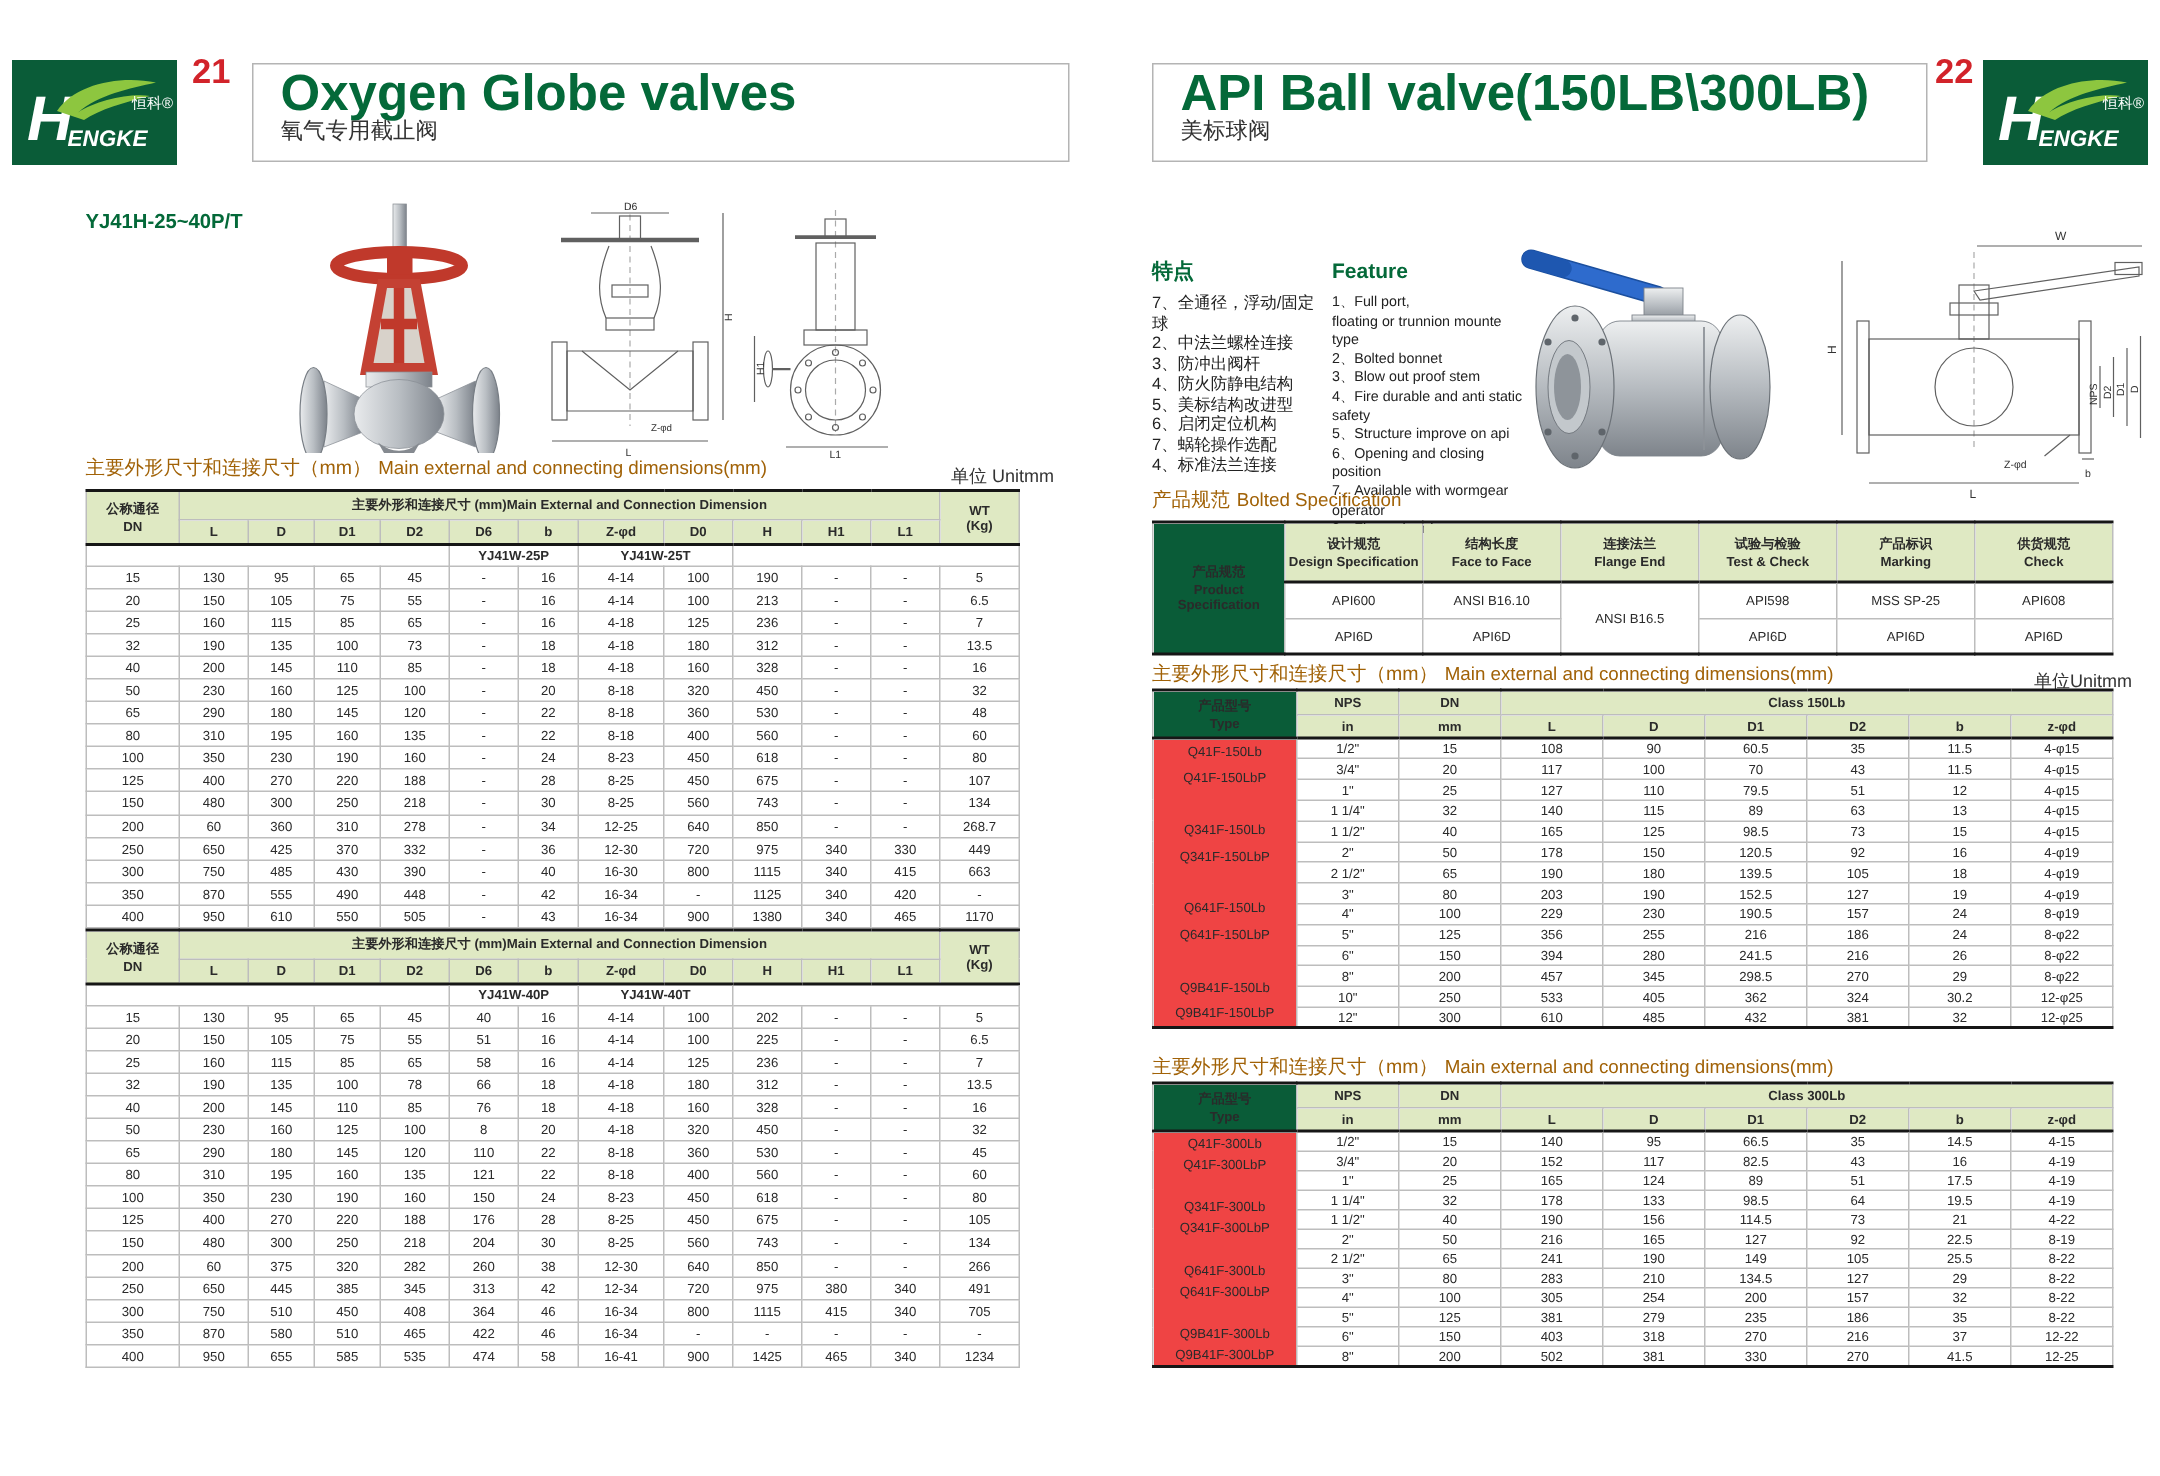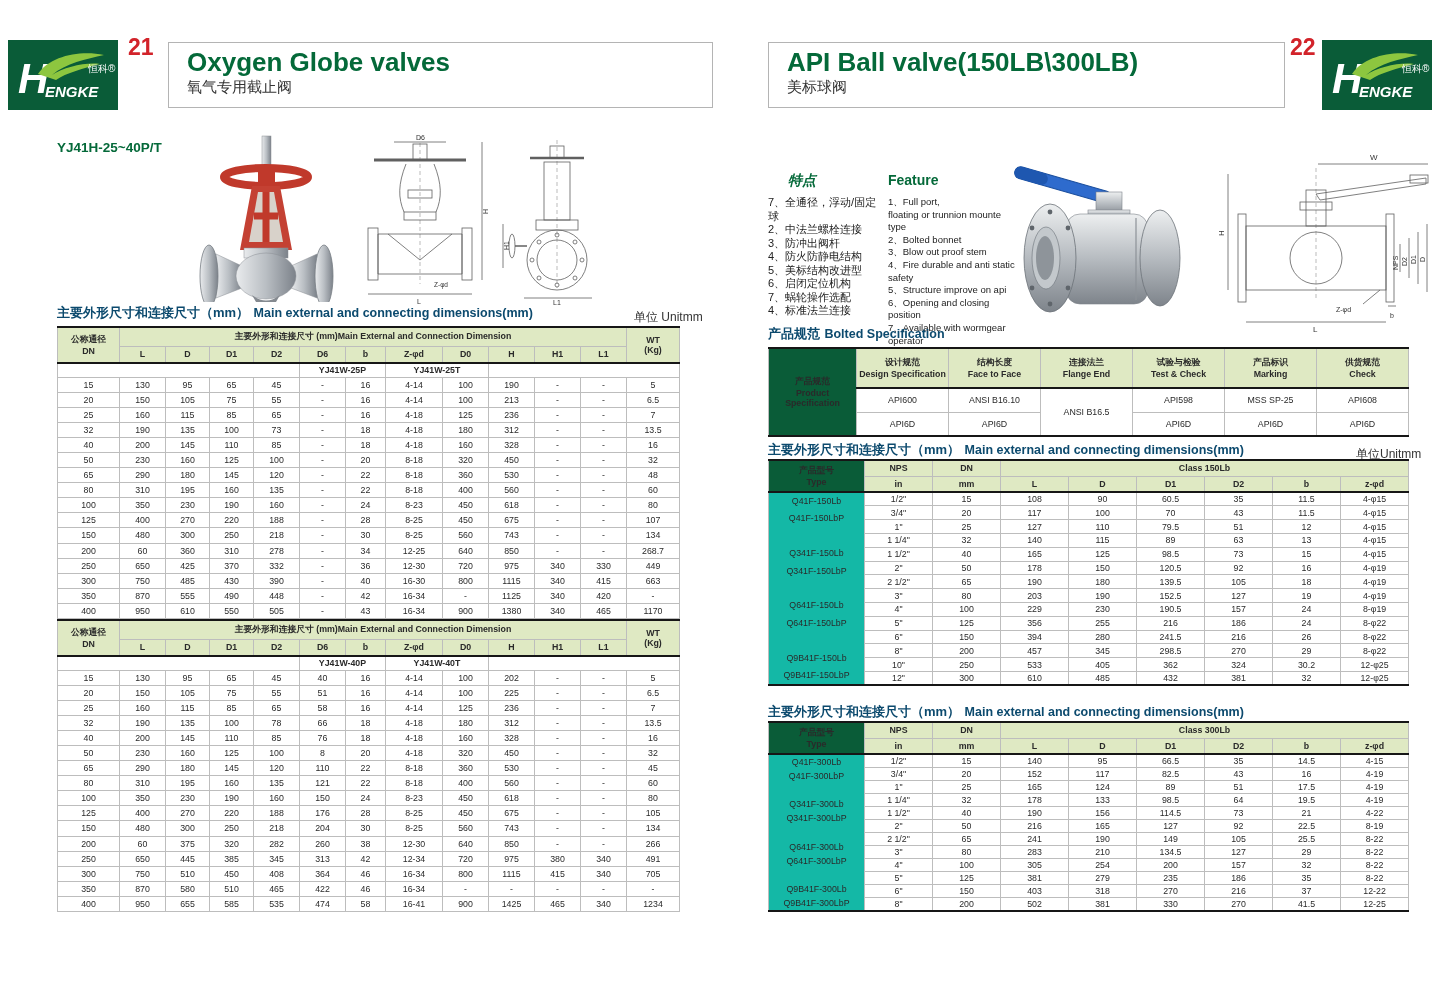--- a/index.html
+++ b/index.html
@@ -3,45 +3,45 @@
 <meta charset="utf-8">
 <style>
   html,body{margin:0;padding:0;background:#e9e9e9;}
   .page{position:relative;width:1440px;height:984px;background:#ffffff;overflow:hidden;
         font-family:"Liberation Sans","DejaVu Sans",sans-serif;color:#222;}
   
   .logo-box{position:absolute;top:40px;width:110px;height:70px;background:#0a5c38;}
   .pagenum{position:absolute;top:34px;font-weight:bold;font-size:23px;color:#d2232a;}
   .title-box{position:absolute;top:42px;height:66px;background:#fff;border:1px solid #b4b4b4;
              box-sizing:border-box;padding:4px 0 0 18px;}
-  .title-en{font-weight:bold;font-size:26px;color:#046939;line-height:30px;}
+  .title-en{font-weight:bold;font-size:34px;color:#046939;line-height:30px;}
   .title-zh{font-size:15px;color:#333;margin-top:1px;}
   
   .model{position:absolute;left:57px;top:140px;font-weight:bold;font-size:13.5px;color:#046939;}
-  .sec-title{position:absolute;font-weight:bold;color:#0c4a6e;white-space:nowrap;}
+  .sec-title{position:absolute;font-weight:normal;color:#a16207;white-space:nowrap;}
   .sec-title .zh{font-size:13px;}
   .sec-title .en{font-size:12.5px;}
   .unit{position:absolute;font-size:12px;color:#333;}
   
   .feat-title{position:absolute;font-weight:bold;font-size:14px;color:#046939;}
   .feat-list{position:absolute;}
   .feat-list .fl-item{white-space:pre-line;}
   #featZh .fl-item{font-size:11px;line-height:13.5px;color:#222;}
   #featEn .fl-item{font-size:9.5px;line-height:12.6px;color:#222;}
   
   .tbl-wrap{position:absolute;}
   table.vtable{border-collapse:collapse;table-layout:fixed;width:100%;
                border-top:2px solid #161616;}
   table.vtable td{border:1px solid #bdbdbd;text-align:center;vertical-align:middle;
                   font-size:8.8px;color:#2a2a2a;padding:0 1px;white-space:pre-line;overflow:hidden;}
   td.hg{background:#dfe9c3;font-weight:bold;}
   td.hdark{background:#0a5c38;color:#ffffff;font-weight:bold;}
   td.hb{border-bottom:2px solid #161616 !important;}
   td.sub{border-left:none;border-right:none;border-top:none;font-weight:bold;font-size:8.6px;}
-  td.typec{background:#14b8a6;font-size:8.6px;}
+  td.typec{background:#ef4444;font-size:8.6px;}
   
   #lt1 tbody tr,#lt2 tbody tr{height:15.1px;}
   #lt1 tbody tr:nth-child(1),#lt2 tbody tr:nth-child(1){height:19px;}
   #lt1 tbody tr:nth-child(2),#lt2 tbody tr:nth-child(2){height:17px;}
   #lt1 tbody tr:nth-child(3),#lt2 tbody tr:nth-child(3){height:14px;}
   #lt1{border-bottom:none;}
   #lt2{border-bottom:1px solid #9a9a9a;}
   
   #spt tbody tr{height:24px;}
   #spt tbody tr:nth-child(1){height:40px;}
@@ -739,21 +739,21 @@
             <td>900</td>
             <td>1425</td>
             <td>465</td>
             <td>340</td>
             <td>1234</td>
           </tr>
         </tbody>
     </table>
   </div>
 
-  <div class="feat-title" style="left:788px;top:172px;font-style:italic;">特点</div>
+  <div class="feat-title" style="left:768px;top:172px;">特点</div>
   <div class="feat-list" id="featZh" style="left:768px;top:196px;width:118px;">
       <div class="fl-item">7、全通径，浮动/固定球</div>
       <div class="fl-item">2、中法兰螺栓连接</div>
       <div class="fl-item">3、防冲出阀杆</div>
       <div class="fl-item">4、防火防静电结构</div>
       <div class="fl-item">5、美标结构改进型</div>
       <div class="fl-item">6、启闭定位机构</div>
       <div class="fl-item">7、蜗轮操作选配</div>
       <div class="fl-item">4、标准法兰连接</div>
     </div>

